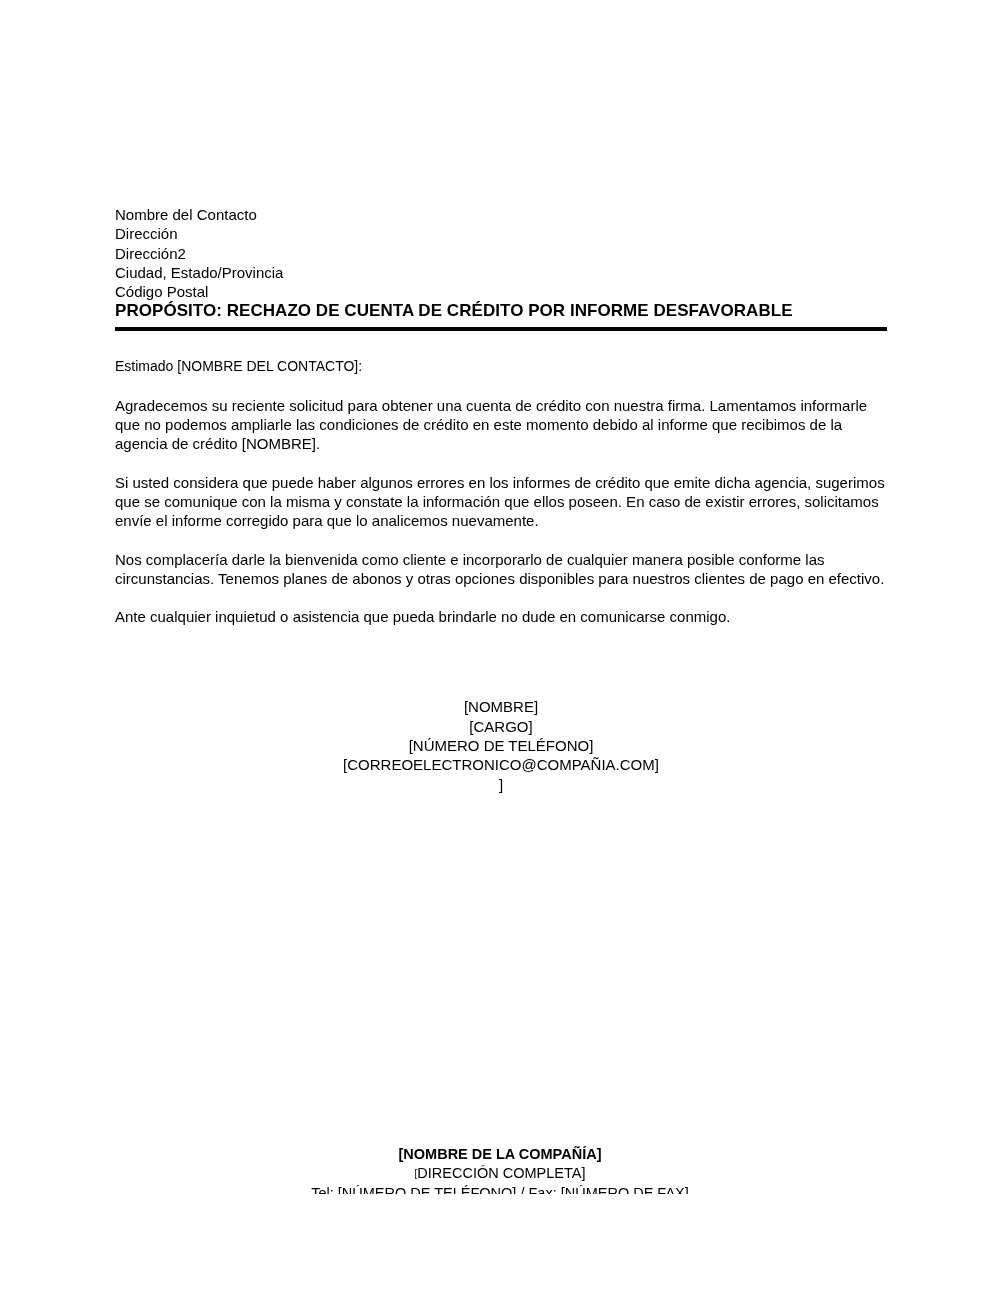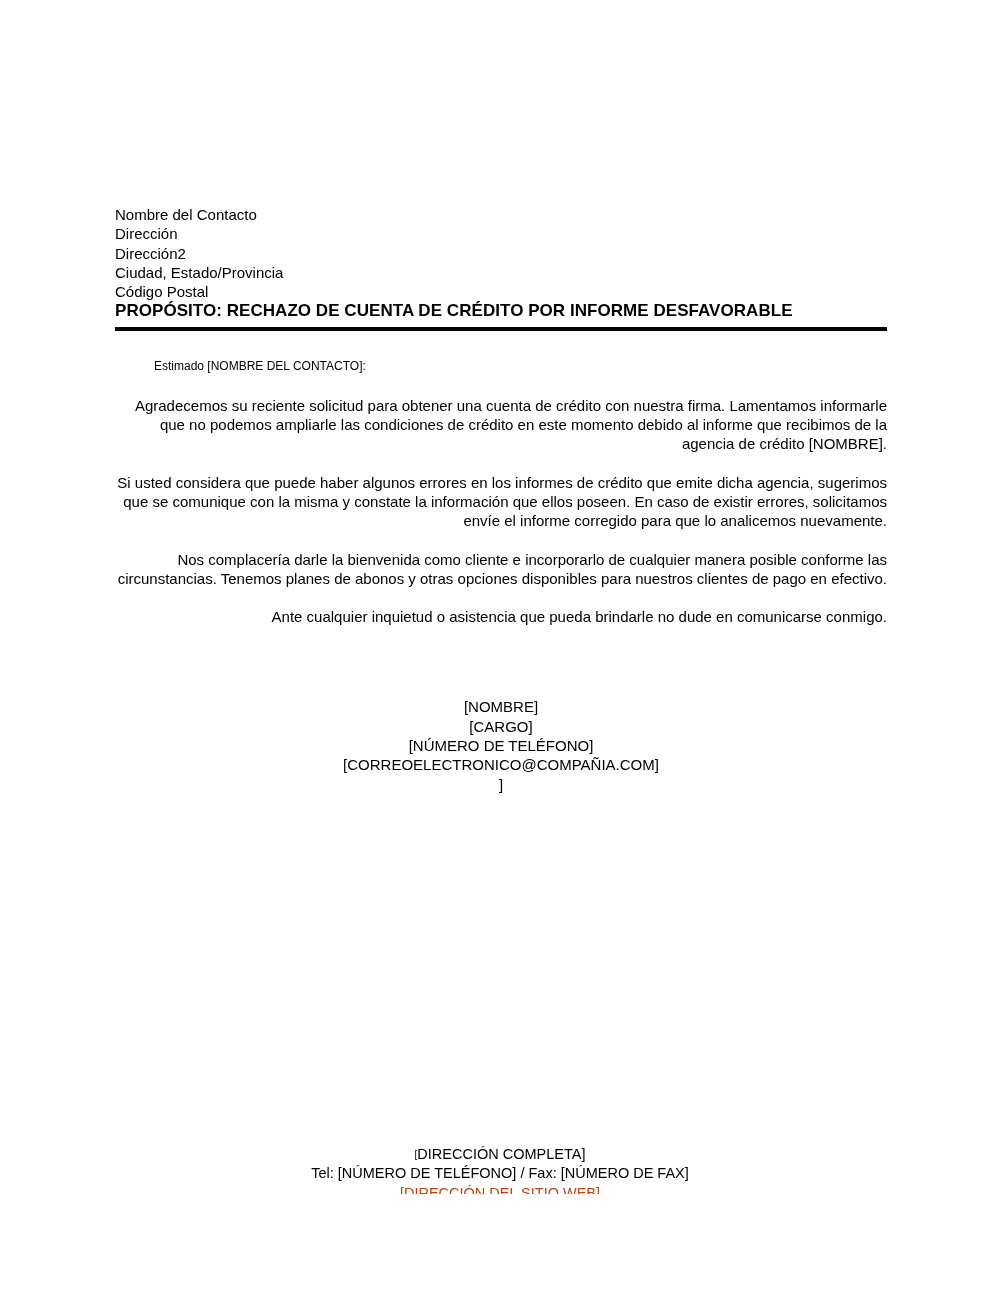--- a/index.html
+++ b/index.html
@@ -50,30 +50,29 @@
 
   .rule {
     margin-top: 7px;
     width: 772px;
     height: 4px;
     background: #000000;
   }
 
   .salutation {
     margin-top: 26px;
-    font-size: 12px;
+    font-size: 14px;
     line-height: 19.3px;
-    margin-left: 39px;
   }
 
   .para {
     margin-top: 19px;
     font-size: 15px;
     line-height: 19.3px;
-    text-align: right;
+    text-align: left;
   }
 
   .closing {
     margin-top: 38px;
     font-size: 15px;
     line-height: 19.3px;
   }
 
   .signature-block {
     margin-top: 71px;
@@ -140,18 +139,19 @@
       <div class="sig-line">[NOMBRE]</div>
       <div class="sig-line">[CARGO]</div>
       <div class="sig-line">[NÚMERO DE TELÉFONO]</div>
       <div class="sig-line">[CORREOELECTRONICO@COMPAÑIA.COM]</div>
       <div class="sig-line">]</div>
     </div>
 
   </div>
 
   <div class="footer">
+    <div class="footer-company">[NOMBRE DE LA COMPAÑÍA]</div>
     <div class="footer-line"><span class="small-bracket">[</span><span>DIRECCIÓN COMPLETA]</span></div>
     <div class="footer-line">Tel: [NÚMERO DE TELÉFONO] / Fax: [NÚMERO DE FAX]</div>
     <div class="footer-website">[DIRECCIÓN DEL SITIO WEB]</div>
   </div>
 
 </div>
 
 </body></html>

